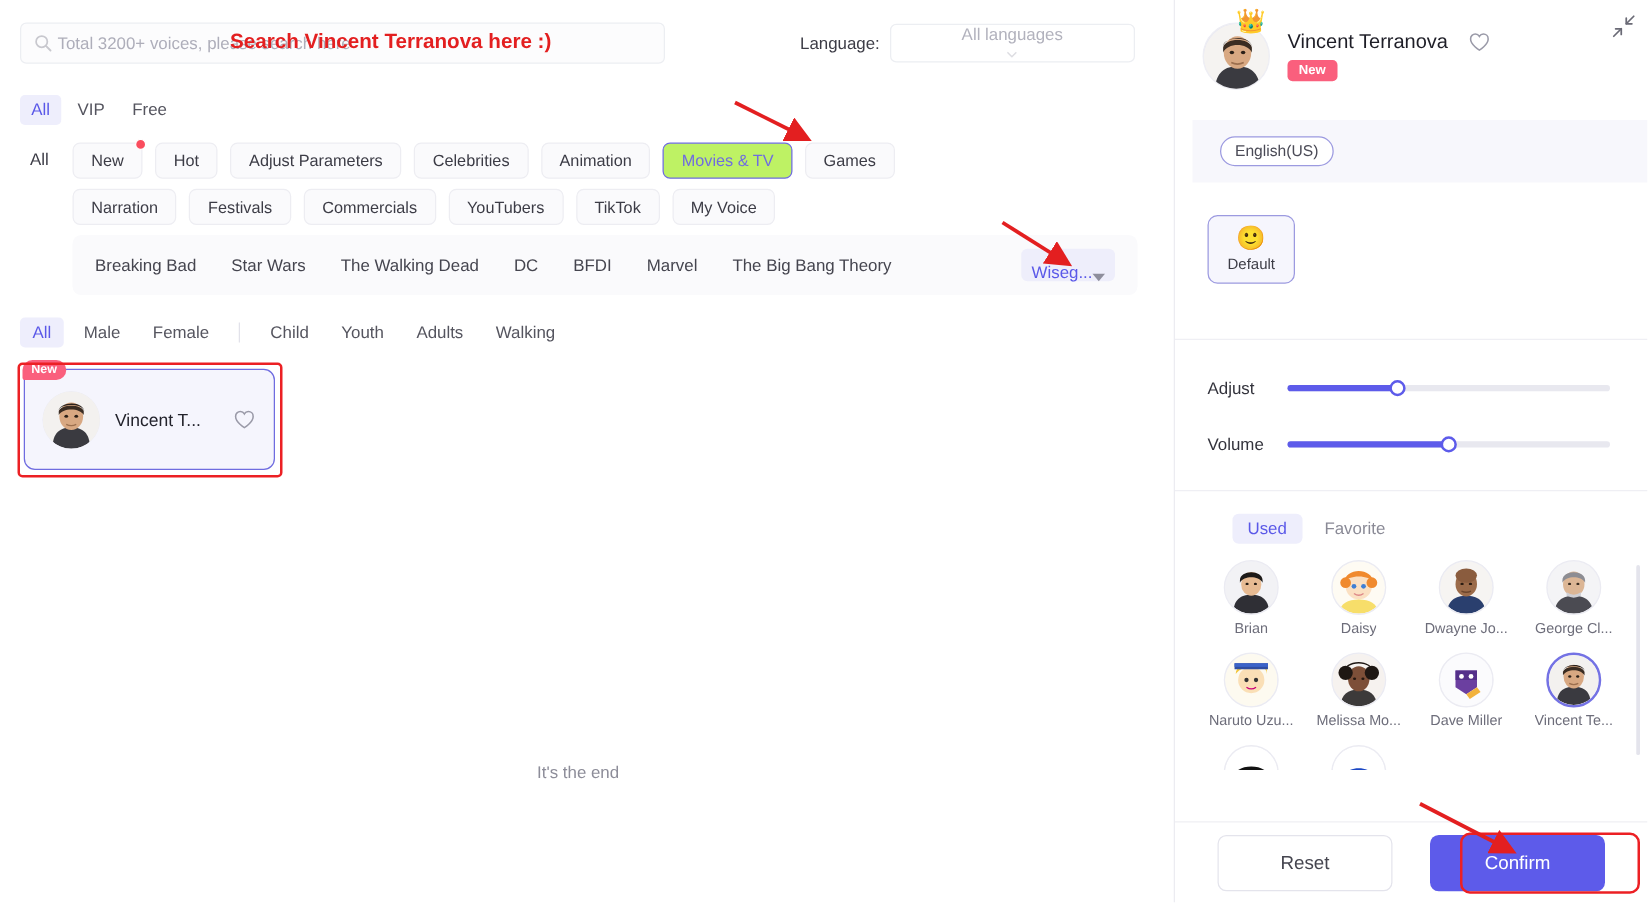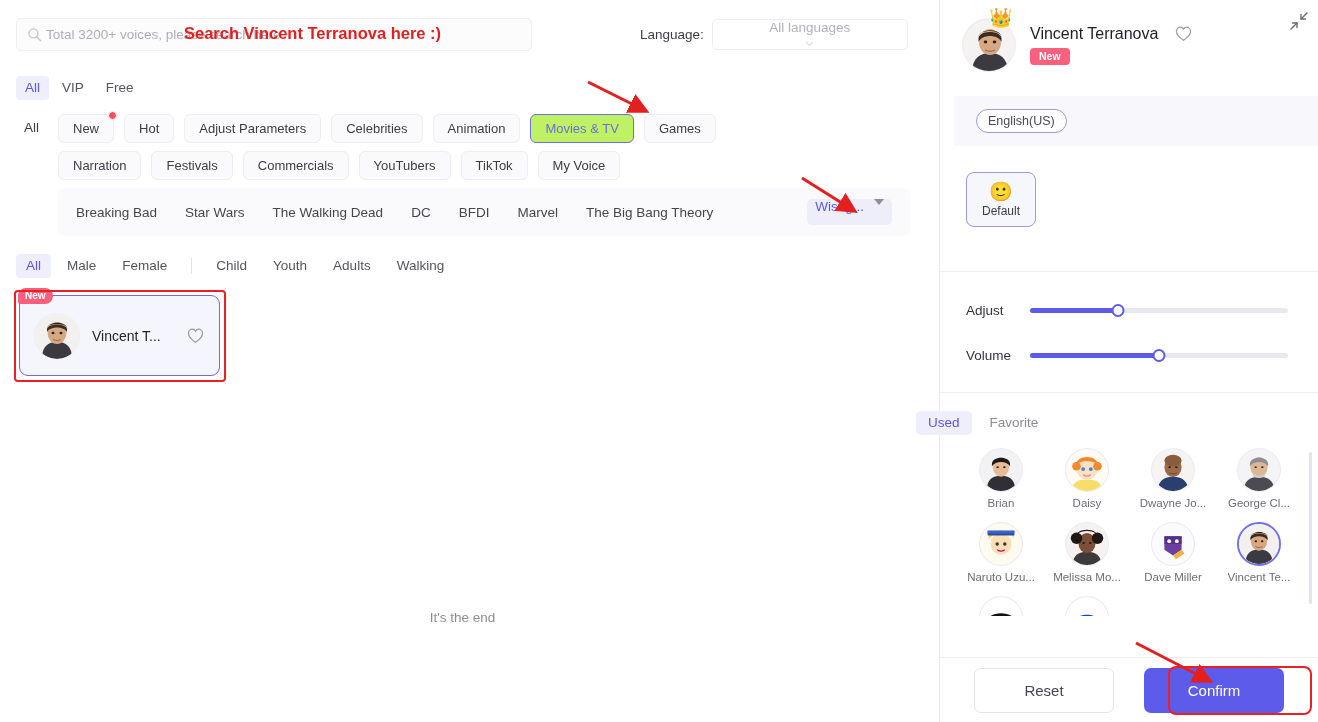--- a/index.html
+++ b/index.html
@@ -121,21 +121,21 @@
     width: 852px; height: 48px;
     background: #fafafc;
     border-radius: 7px;
     display: flex; align-items: center;
     padding: 0 18px;
     gap: 28px;
   }
   .subtag { font-size: 13.5px; color: #45454f; white-space: nowrap; cursor: pointer; }
   .subtag-more {
     margin-left: auto;
-    display: flex; align-items: flex-start; gap: 10px;
+    display: flex; align-items: flex-end; 
     background: #eeeefb;
     border-radius: 5px;
     height: 26px; padding: 0 8px;
     color: #5a58e8; font-size: 13.5px;
     cursor: pointer;
   }
   .subtag-more .caret {
     width: 0; height: 0;
     border-left: 5px solid transparent;
     border-right: 5px solid transparent;
@@ -277,21 +277,21 @@
     cursor: pointer;
   }
   .sl-fill { position: absolute; left: 0; top: 0; height: 5px; background: #5d5bea; border-radius: 3px; }
   .sl-knob {
     position: absolute; top: -4.5px;
     width: 13px; height: 13px; border-radius: 50%;
     background: #fff; border: 2.5px solid #5d5bea;
     transform: translateX(-6.5px);
   }
 
-  .used-tabs { position: absolute; left: 916px; top: 411px; display: flex; gap: 6px; }
+  .used-tabs { position: absolute; left: 986px; top: 411px; display: flex; gap: 6px; }
   .used-tab {
     font-size: 13.5px; color: #8a8a96;
     padding: 4px 12px; border-radius: 5px; line-height: 16px;
     cursor: pointer;
   }
   .used-tab.active { background: #eeeefc; color: #5a58e8; font-weight: 500; }
 
   .avagrid {
     position: absolute; left: 958px; top: 448px;
     width: 348px; height: 168px;

